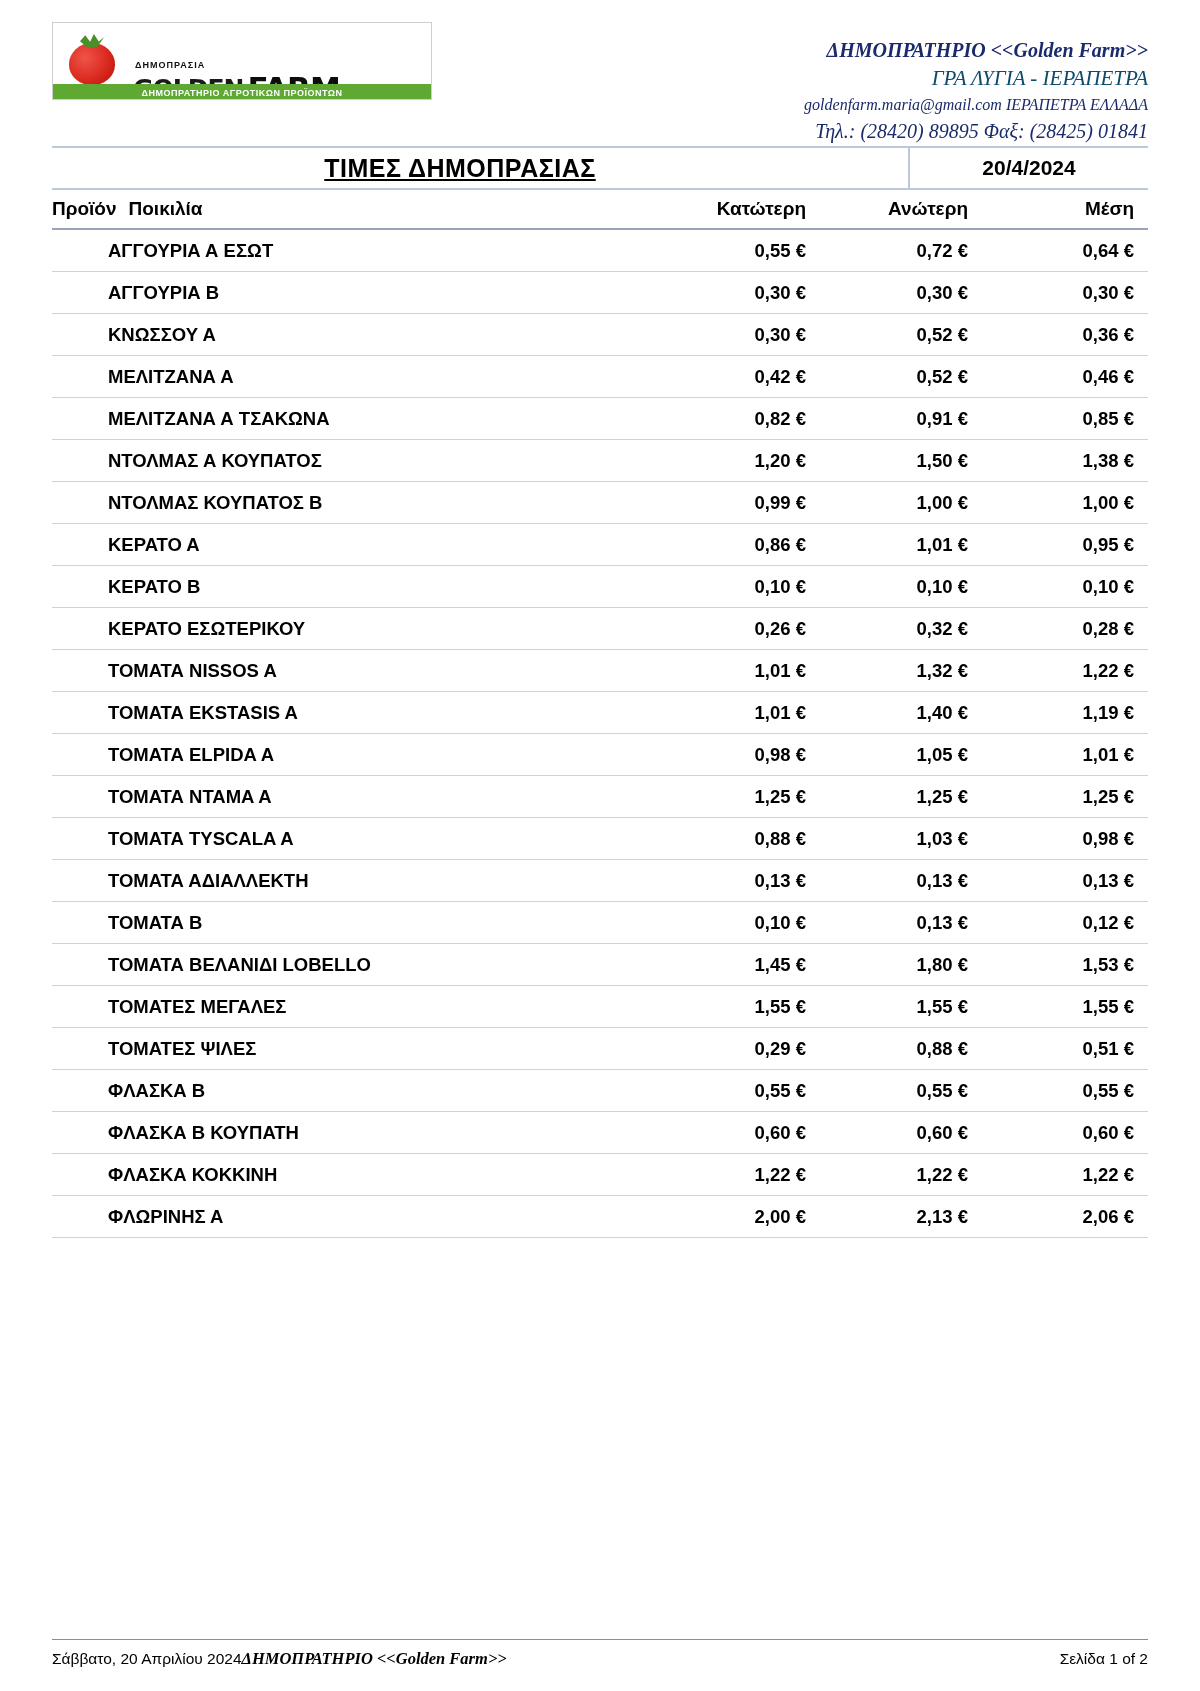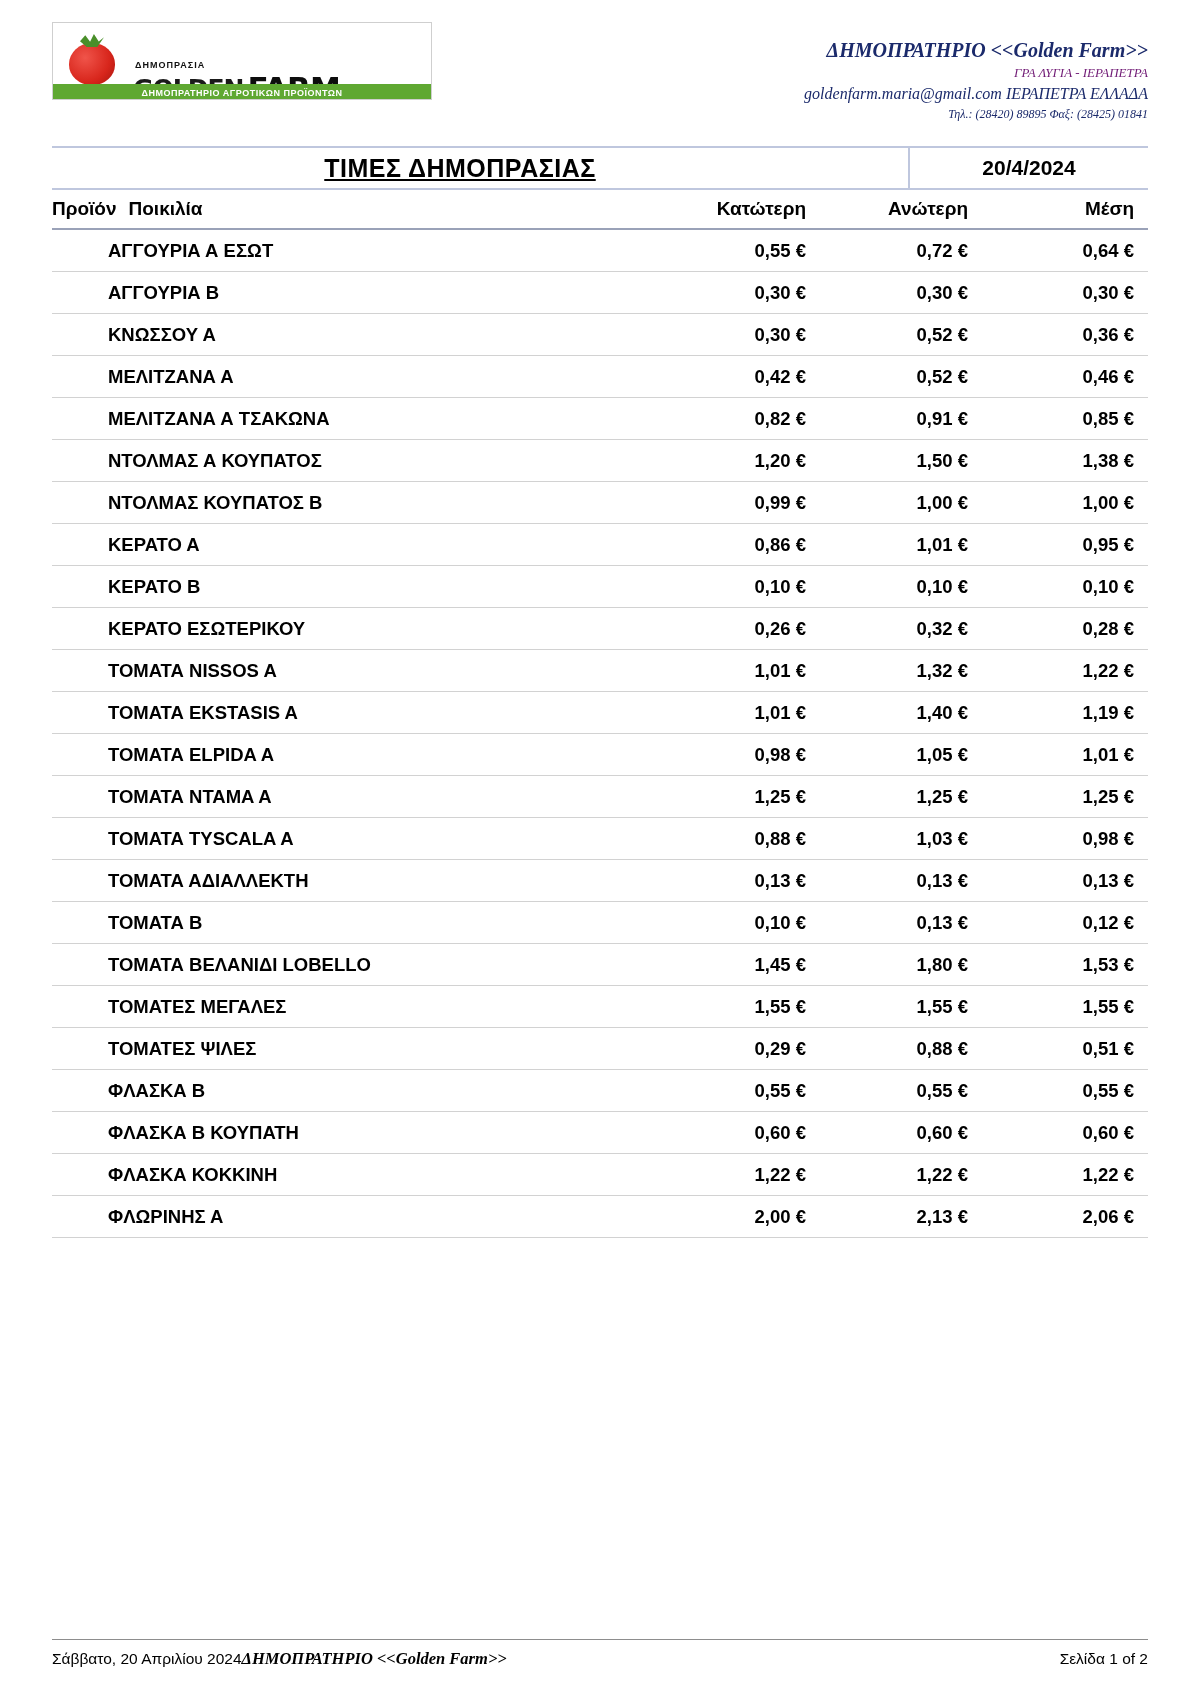--- a/index.html
+++ b/index.html
@@ -124,30 +124,30 @@
     font-style: italic;
     padding-top: 14px;
     line-height: 1.42;
   }
   .hr-line1 {
     font-weight: bold;
     font-size: 20px;
     color: #1b2a6b;
   }
   .hr-line2 {
-    font-size: 13px;
-    color: #701a75;
+    font-size: 21px;
+    color: #0c4a6e;
     text-align: right;
   }
   .hr-line3 {
     font-size: 16px;
     color: #1b2a6b;
   }
   .hr-line4 {
-    font-size: 12px;
+    font-size: 20px;
     color: #1b2a6b;
   }
 
   
   .title-bar {
     display: flex;
     align-items: stretch;
     border-top: 2px solid #bfc7de;
     border-bottom: 2px solid #bfc7de;
     height: 44px;

